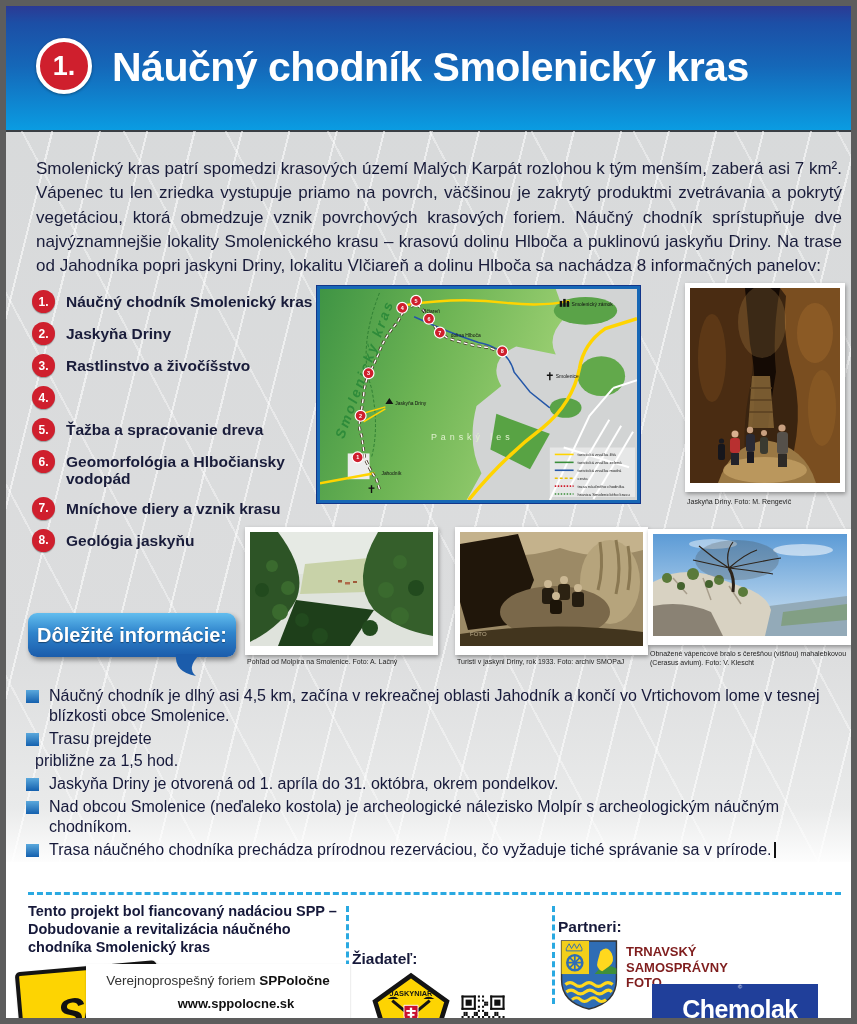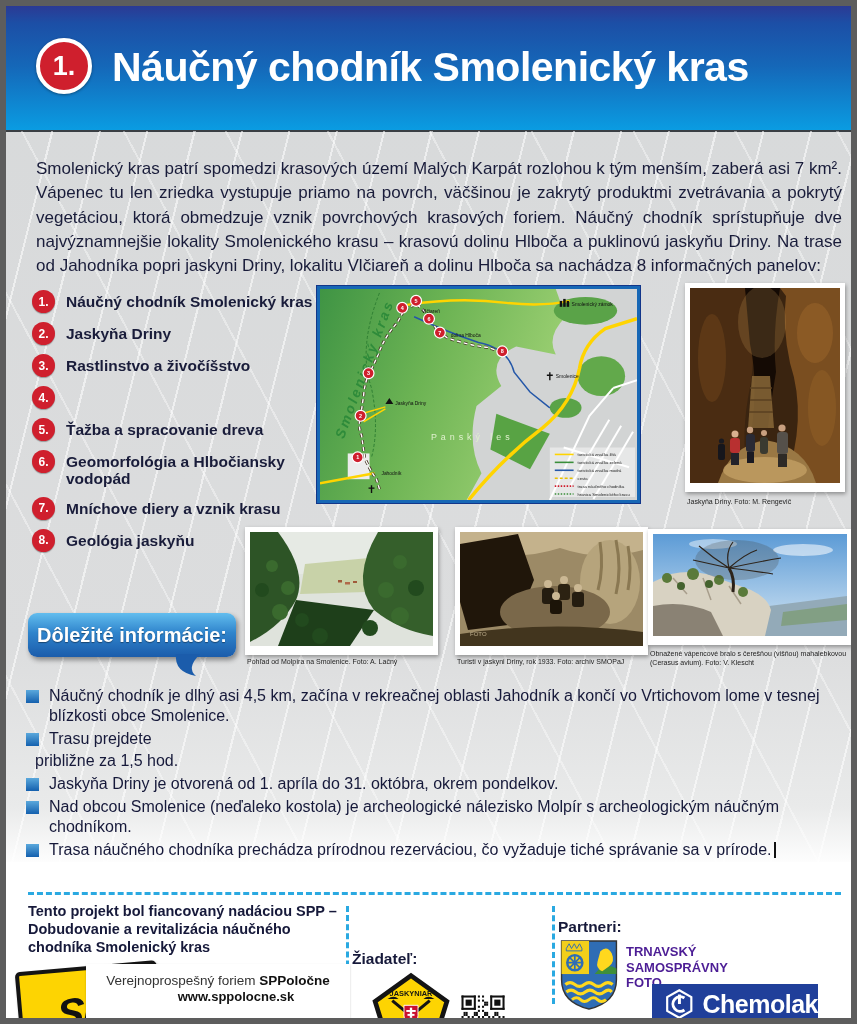--- a/index.html
+++ b/index.html
@@ -67,30 +67,30 @@
   #f-left .note{font-size:14.5px;font-weight:bold;color:#16193a;line-height:1.25;}
   #spp-zone{position:relative;margin-top:8px;height:104px;}
   #spp-card{position:absolute;left:-8px;top:2px;width:142px;height:128px;background:#fdd402;
     border:4px solid #141414;border-radius:5px;transform:rotate(-5deg);box-shadow:1px 2px 3px rgba(0,0,0,.3);}
   #spp-card .spp-big{display:block;margin:18px 0 0 34px;font-size:42px;font-weight:900;font-style:italic;
     color:#111;transform:skewX(-6deg);letter-spacing:-2px;}
   #spp-box{position:absolute;left:58px;top:0;width:264px;height:54px;background:#fff;text-align:center;
     padding-top:9px;box-shadow:0 1px 2px rgba(0,0,0,.2);}
   #spp-box .l1{font-size:13.5px;color:#333;}
   #spp-box .l1 b{color:#111;}
-  #spp-box .l2{font-size:13px;font-weight:bold;color:#111;margin-top:1px;padding-left:36px;}
+  #spp-box .l2{font-size:13px;font-weight:bold;color:#111;margin-top:8px;padding-left:36px;}
   #f-mid{position:absolute;left:346px;top:40px;width:198px;margin-top:48px;}
   .f-heading{font-size:15.5px;font-weight:bold;color:#16193a;}
   #badge{position:absolute;left:20px;top:22px;}
   #qr{position:absolute;left:108px;top:44px;background:#fff;}
   #f-right{position:absolute;left:552px;top:56px;width:290px;}
   #arms{position:absolute;left:2px;top:22px;}
-  #region-name{position:absolute;left:68px;top:26px;font-size:13px;font-weight:bold;color:#4c1d95;line-height:1.2;}
+  #region-name{position:absolute;left:68px;top:26px;font-size:13px;font-weight:bold;color:#7f1d1d;line-height:1.2;}
   #chemolak{position:absolute;left:94px;top:66px;width:166px;height:40px;background:#203f9a;
-    display:flex;align-items:center;gap:6px;padding-left:10px;}
+    display:flex;align-items:center;gap:6px;padding-left:10px;flex-direction:column;}
   #chemolak .ch-text{color:#fff;font-size:25px;font-weight:900;letter-spacing:-.5px;}
 </style>
 </head>
 <body>
 
 <div id="stage">
 <div id="poster">
 
   <div id="header">
     <div id="hdr-badge">

